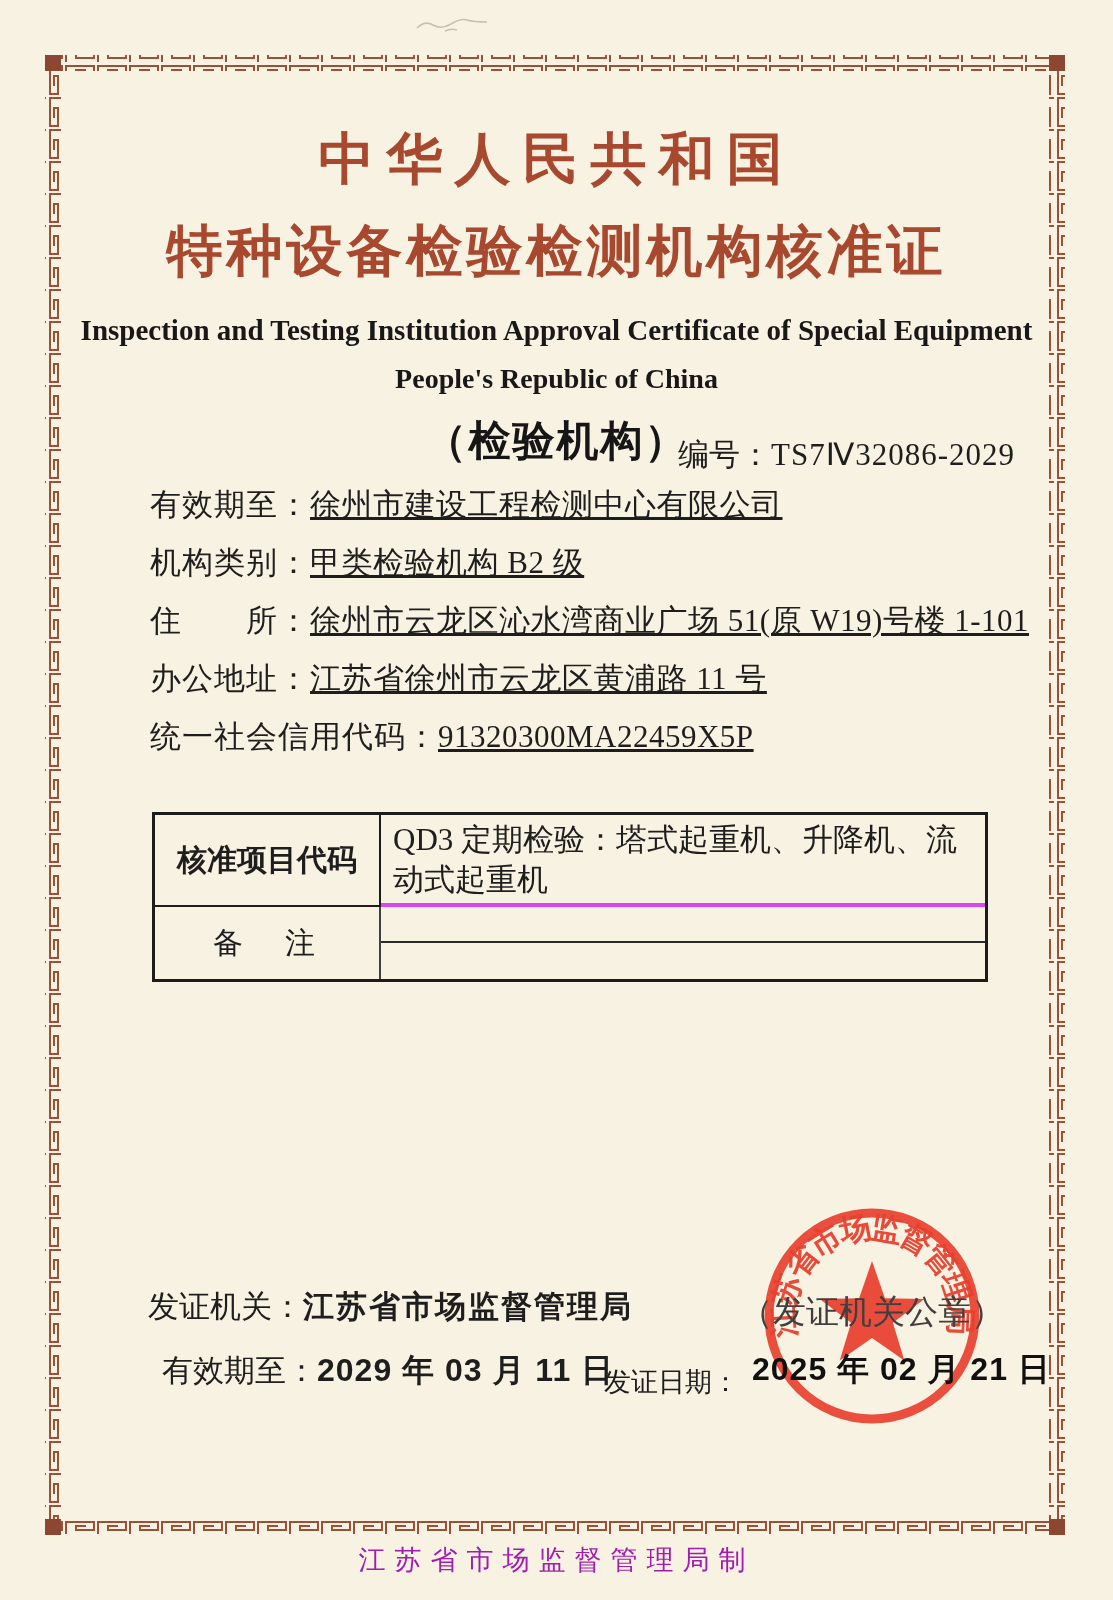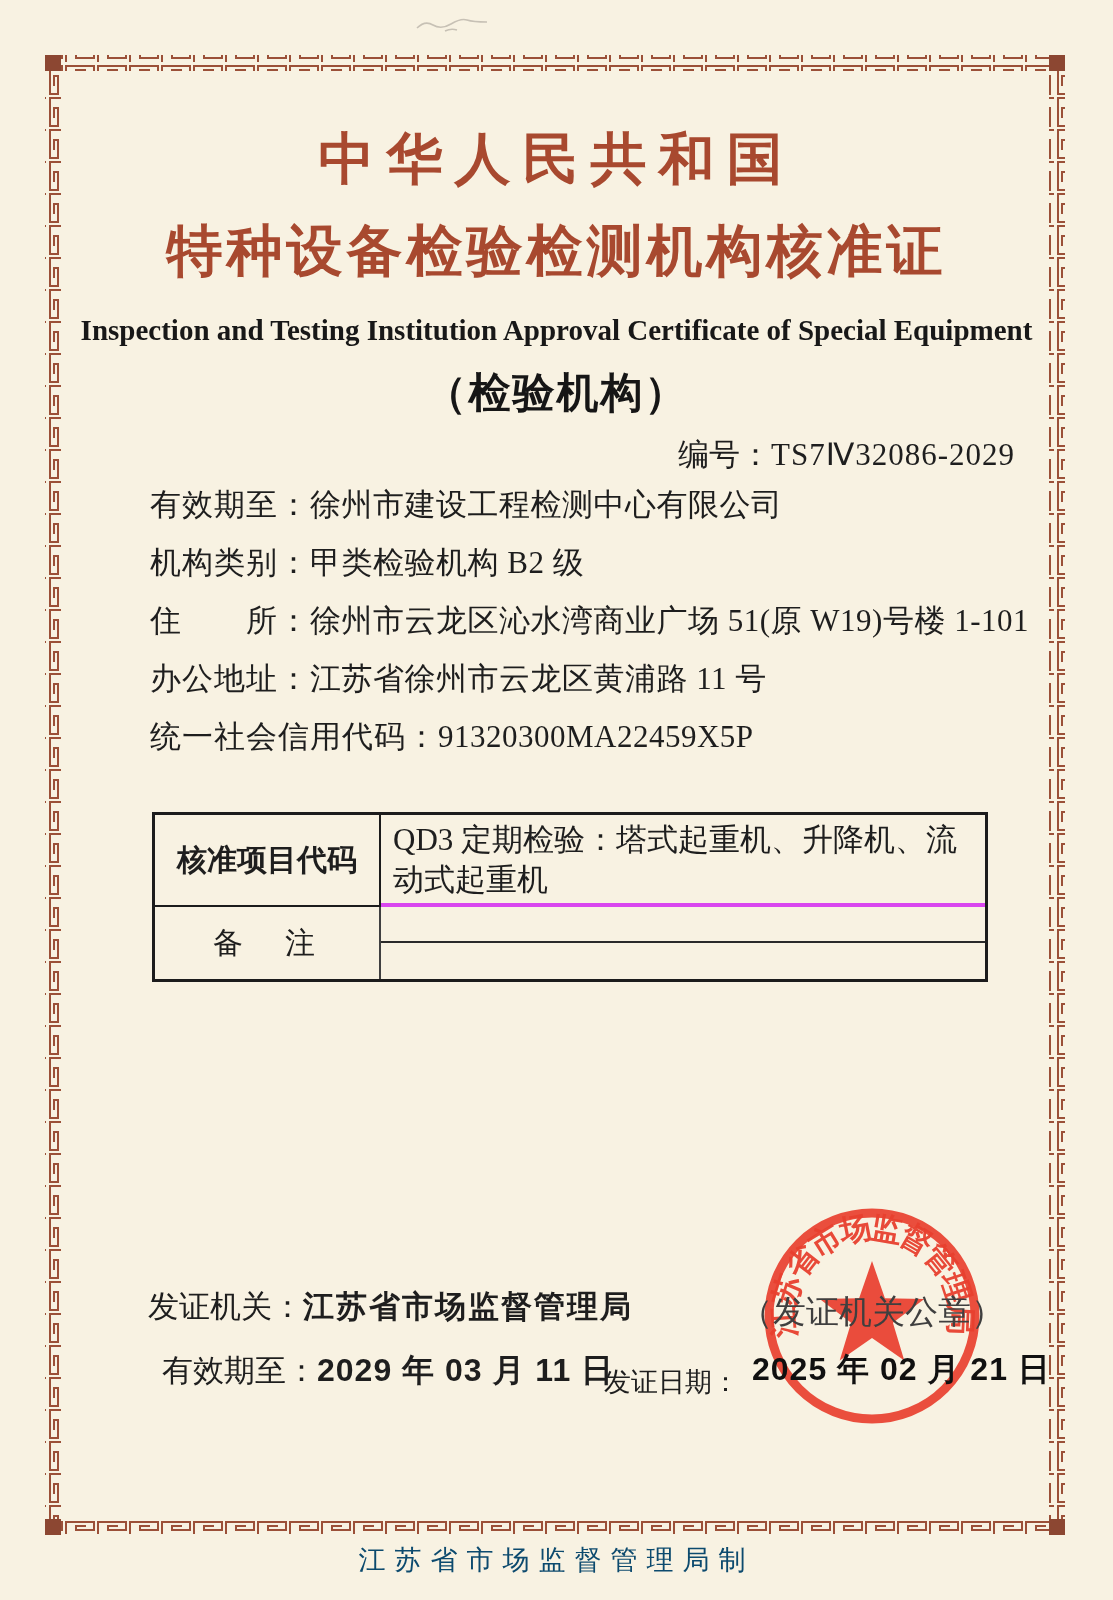--- a/index.html
+++ b/index.html
@@ -20,21 +20,21 @@
   .title-en1{font-size:29px;font-weight:bold;color:#181818;margin-top:24px;font-family:"Liberation Serif",serif;}
   .title-en2{font-size:28px;font-weight:bold;color:#181818;margin-top:16px;font-family:"Liberation Serif",serif;}
   .subtitle{font-size:42px;font-weight:bold;color:#161616;margin-top:18px;letter-spacing:2px;}
 
   .serial{position:absolute;left:678px;top:434px;font-size:31px;z-index:2;}
   .serial .val{font-family:"Liberation Serif",serif;letter-spacing:1px;}
 
   .fields{position:absolute;left:150px;top:489px;z-index:2;}
   .field{font-size:31px;line-height:32px;margin-bottom:26px;white-space:nowrap;}
   .field .lbl{letter-spacing:1px;}
-  .field .val{letter-spacing:0.5px;}
+  .field .val{letter-spacing:0.5px;text-decoration:underline;}
 
   .approval-note{position:absolute;left:204px;top:772px;font-size:31px;z-index:2;white-space:nowrap;}
 
   .cert-table{
     position:absolute;left:152px;top:812px;width:836px;z-index:2;
     border:3px solid #1c1c1c;box-sizing:border-box;
     display:grid;grid-template-columns:226px 1fr;grid-template-rows:92px 36px 36px;
     background:transparent;
   }
   .cell{box-sizing:border-box;}
@@ -53,21 +53,21 @@
   .issue-label{position:absolute;left:604px;top:1364px;font-size:27px;z-index:4;white-space:nowrap;}
   .issue-value{position:absolute;left:752px;top:1348px;z-index:4;color:#101010;white-space:nowrap;}
 
   .seal{position:absolute;left:742px;top:1186px;width:260px;height:260px;z-index:2;}
   .seal-overlay{
     position:absolute;left:722px;top:1290px;width:300px;z-index:3;
     text-align:center;font-size:33px;color:#3f3f3f;white-space:nowrap;
   }
 
   .footer{position:absolute;left:0;top:1542px;width:100%;text-align:center;
-    font-size:27px;letter-spacing:9px;color:#0c4a6e;z-index:2;}
+    font-size:27px;letter-spacing:9px;color:#a21caf;z-index:2;}
 </style>
 </head>
 <body>
 
 <div class="page">
 
   <svg class="border-frame" width="1113" height="1600" viewBox="0 0 1113 1600" aria-hidden="true">
     <defs>
       <pattern id="mh" width="32" height="16" patternUnits="userSpaceOnUse">
         <path d="M2 14 V2 H30 V10 H12 V6 H22" fill="none" stroke="#9b5038" stroke-width="2"></path>
@@ -87,20 +87,21 @@
   </svg>
 
   <svg class="smudge" width="90" height="22" viewBox="0 0 90 22" aria-hidden="true">
     <path d="M2 14 q8 -8 16 -3 t18 -1 t16 -4 t20 2 M30 17 q6 -3 12 -1" fill="none" stroke="#98918a" stroke-width="1.6"></path>
   </svg>
 
   <div class="titles">
     <div class="title-cn1">中华人民共和国</div>
     <div class="title-cn2">特种设备检验检测机构核准证</div>
     <div class="title-en1">Inspection and Testing Institution Approval Certificate of Special Equipment</div>
+    <div class="title-en2">People's Republic of China</div>
     <div class="subtitle">（检验机构）</div>
   </div>
 
   <div class="serial">
     <span class="lbl">编号：</span><span class="val">TS7Ⅳ32086-2029</span>
   </div>
 
   <div class="fields">
     <div class="field">
       <span class="lbl">有效期至：</span><span class="val">徐州市建设工程检测中心有限公司</span>

